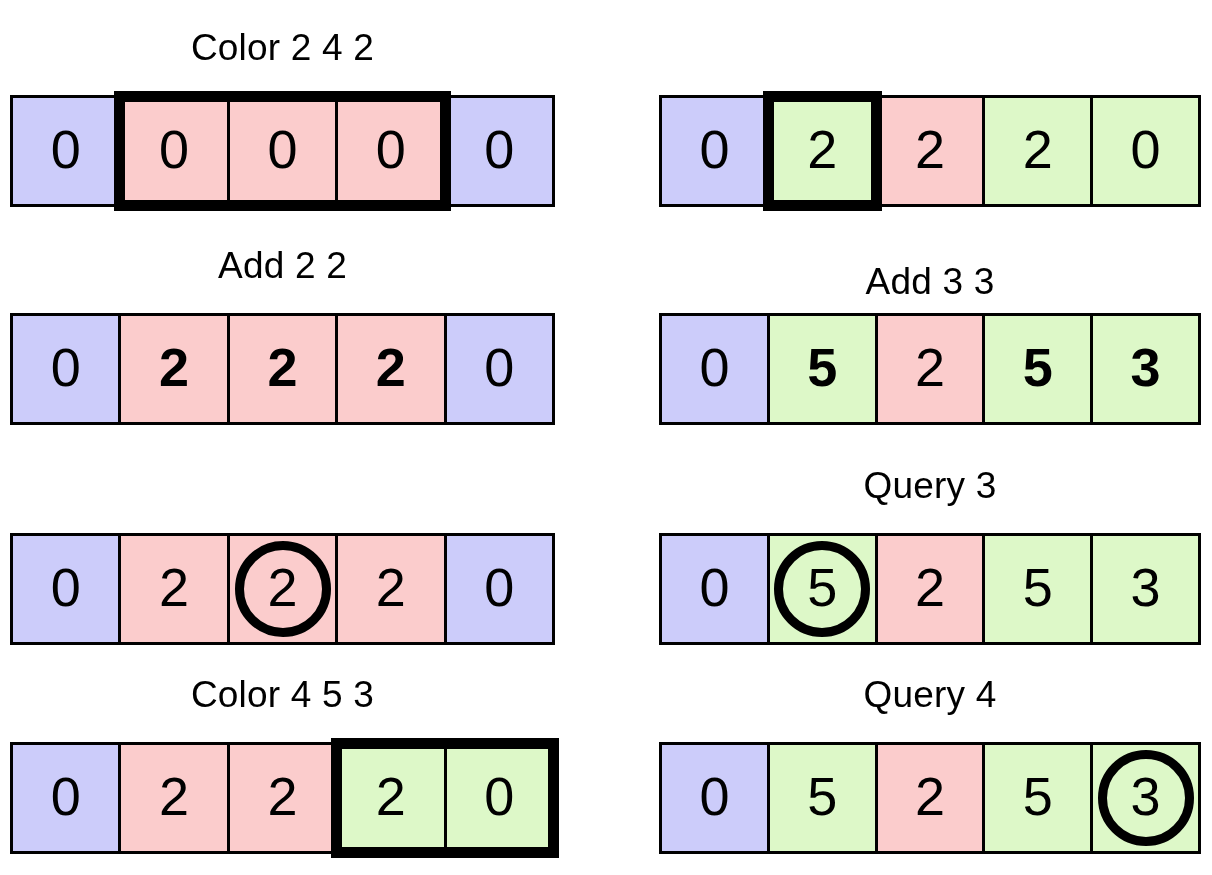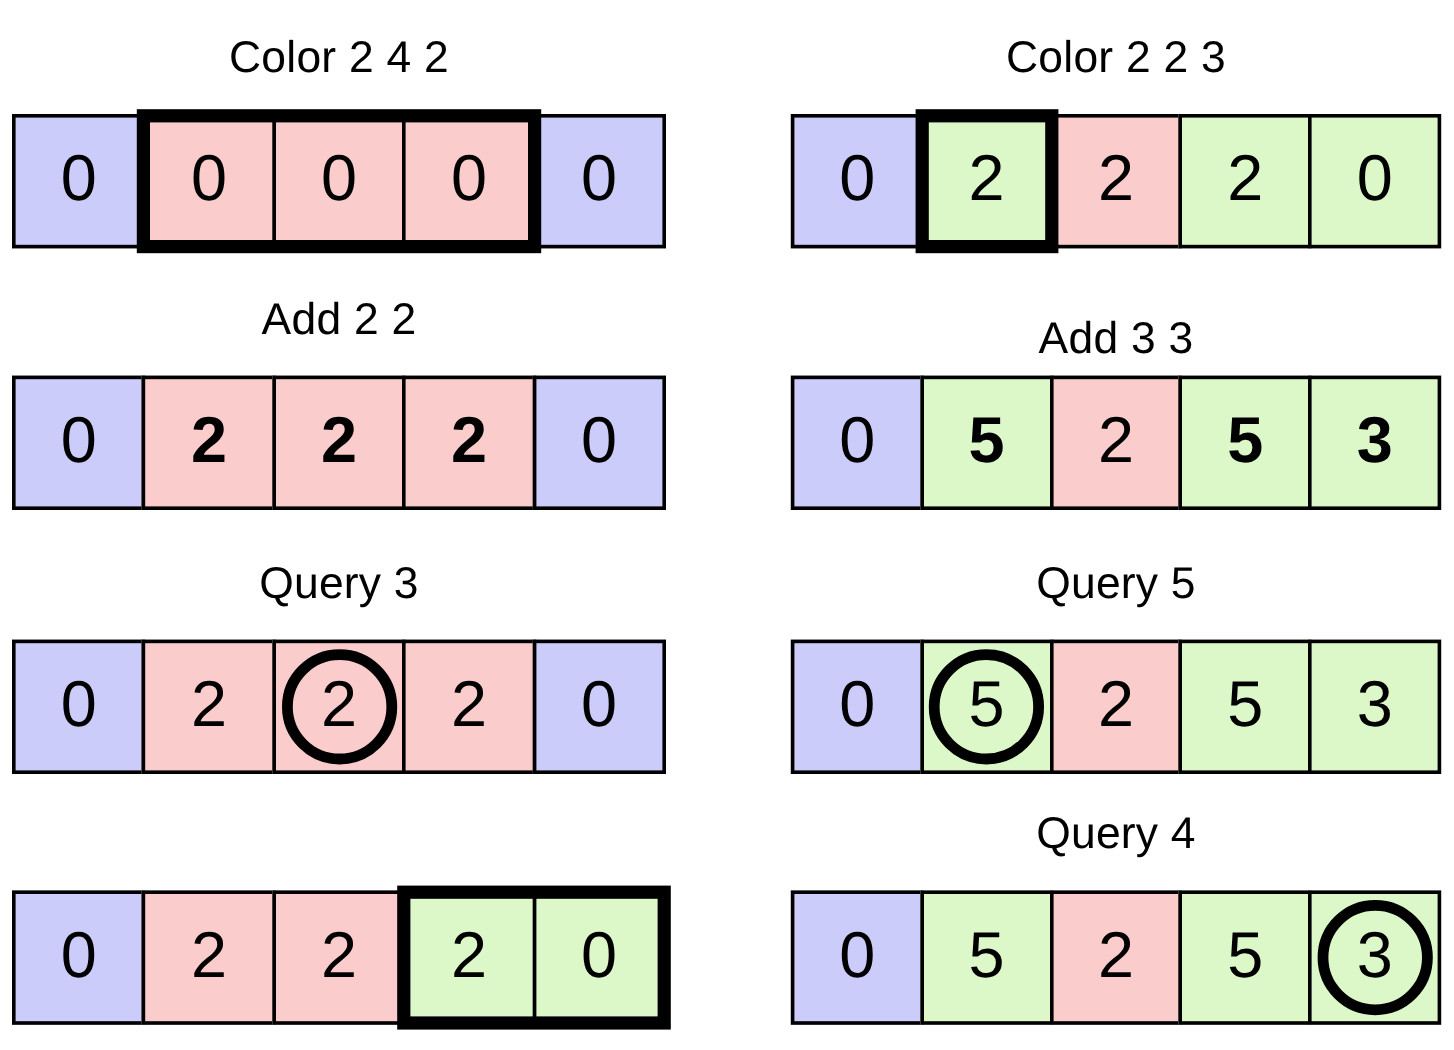--- a/index.html
+++ b/index.html
@@ -114,21 +114,20 @@
         <div class="cell fill-pink" style="width: 111.4px; height: 112px;">
           <span class="val">0</span>
         </div>
         <div class="cell fill-blue" style="width: 111.4px; height: 112px;">
           <span class="val">0</span>
         </div>
       </div>
       <div class="select-box" style="left: 104.4px; top: 64px; width: 336.2px; height: 120px;"></div>
     </div>
     <div class="panel" style="left: 659px; top: 27px; width: 542px; height: 180px;">
-      <div class="panel-title" style="top: 0px;">Color 2 2 3</div>
       <div class="array" style="top: 68px; left: 0px; width: 542px; height: 112px;">
         <div class="cell fill-blue" style="width: 110.8px; height: 112px;">
           <span class="val">0</span>
         </div>
         <div class="cell fill-green" style="width: 110.8px; height: 112px;">
           <span class="val">2</span>
         </div>
         <div class="cell fill-pink" style="width: 110.8px; height: 112px;">
           <span class="val">2</span>
         </div>
@@ -175,62 +174,62 @@
         </div>
         <div class="cell fill-green bold-val" style="width: 110.8px; height: 112px;">
           <span class="val">5</span>
         </div>
         <div class="cell fill-green bold-val" style="width: 110.8px; height: 112px;">
           <span class="val">3</span>
         </div>
       </div>
     </div>
     <div class="panel" style="left: 10px; top: 465px; width: 545px; height: 180px;">
+      <div class="array" style="top: 68px; left: 0px; width: 545px; height: 112px;">
+        <div class="cell fill-blue" style="width: 111.4px; height: 112px;">
+          <span class="val">0</span>
+        </div>
+        <div class="cell fill-pink" style="width: 111.4px; height: 112px;">
+          <span class="val">2</span>
+        </div>
+        <div class="cell fill-pink" style="width: 111.4px; height: 112px;">
+          <span class="val">2</span>
+        </div>
+        <div class="cell fill-pink" style="width: 111.4px; height: 112px;">
+          <span class="val">2</span>
+        </div>
+        <div class="cell fill-blue" style="width: 111.4px; height: 112px;">
+          <span class="val">0</span>
+        </div>
+      </div>
+      <div class="query-circle" style="left: 224.5px; top: 76px; width: 96px; height: 96px;"></div>
+    </div>
+    <div class="panel" style="left: 659px; top: 465px; width: 542px; height: 180px;">
       <div class="panel-title" style="top: 0px;">Query 3</div>
-      <div class="array" style="top: 68px; left: 0px; width: 545px; height: 112px;">
-        <div class="cell fill-blue" style="width: 111.4px; height: 112px;">
-          <span class="val">0</span>
-        </div>
-        <div class="cell fill-pink" style="width: 111.4px; height: 112px;">
-          <span class="val">2</span>
-        </div>
-        <div class="cell fill-pink" style="width: 111.4px; height: 112px;">
-          <span class="val">2</span>
-        </div>
-        <div class="cell fill-pink" style="width: 111.4px; height: 112px;">
-          <span class="val">2</span>
-        </div>
-        <div class="cell fill-blue" style="width: 111.4px; height: 112px;">
-          <span class="val">0</span>
-        </div>
-      </div>
-      <div class="query-circle" style="left: 224.5px; top: 76px; width: 96px; height: 96px;"></div>
-    </div>
-    <div class="panel" style="left: 659px; top: 465px; width: 542px; height: 180px;">
-      <div class="panel-title" style="top: 0px;">Query 5</div>
       <div class="array" style="top: 68px; left: 0px; width: 542px; height: 112px;">
         <div class="cell fill-blue" style="width: 110.8px; height: 112px;">
           <span class="val">0</span>
         </div>
         <div class="cell fill-green" style="width: 110.8px; height: 112px;">
           <span class="val">5</span>
         </div>
         <div class="cell fill-pink" style="width: 110.8px; height: 112px;">
           <span class="val">2</span>
         </div>
         <div class="cell fill-green" style="width: 110.8px; height: 112px;">
           <span class="val">5</span>
         </div>
         <div class="cell fill-green" style="width: 110.8px; height: 112px;">
           <span class="val">3</span>
         </div>
       </div>
       <div class="query-circle" style="left: 115.2px; top: 76px; width: 96px; height: 96px;"></div>
     </div>
     <div class="panel" style="left: 10px; top: 674px; width: 545px; height: 180px;">
+      <div class="panel-title" style="top: 0px;">Color 4 5 3</div>
       <div class="array" style="top: 68px; left: 0px; width: 545px; height: 112px;">
         <div class="cell fill-blue" style="width: 111.4px; height: 112px;">
           <span class="val">0</span>
         </div>
         <div class="cell fill-pink" style="width: 111.4px; height: 112px;">
           <span class="val">2</span>
         </div>
         <div class="cell fill-pink" style="width: 111.4px; height: 112px;">
           <span class="val">2</span>
         </div>

